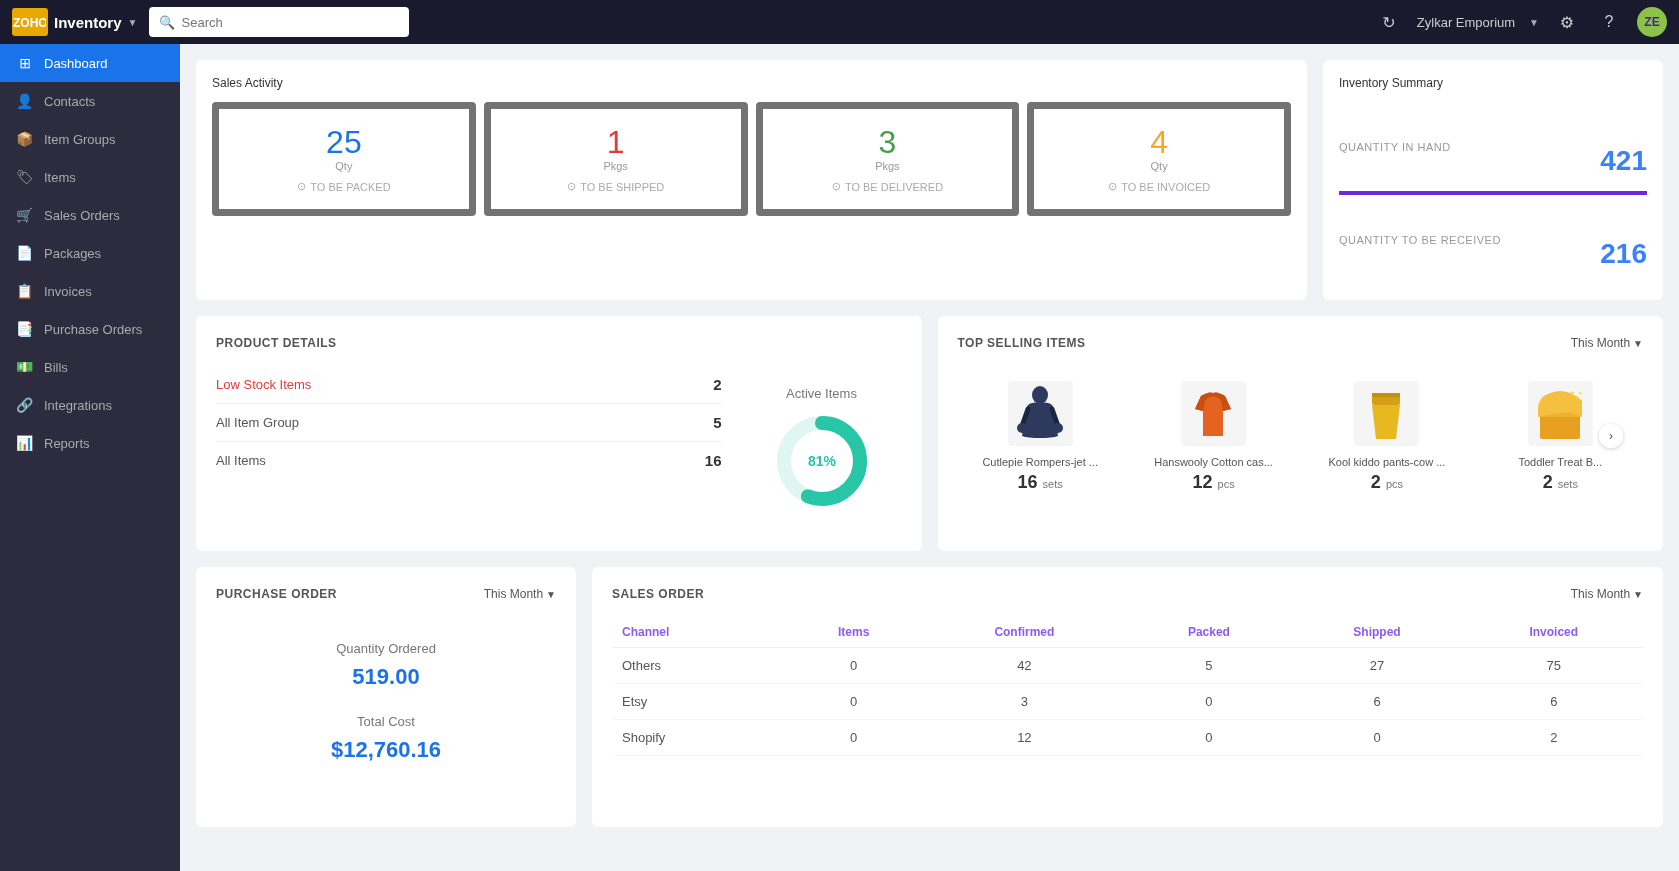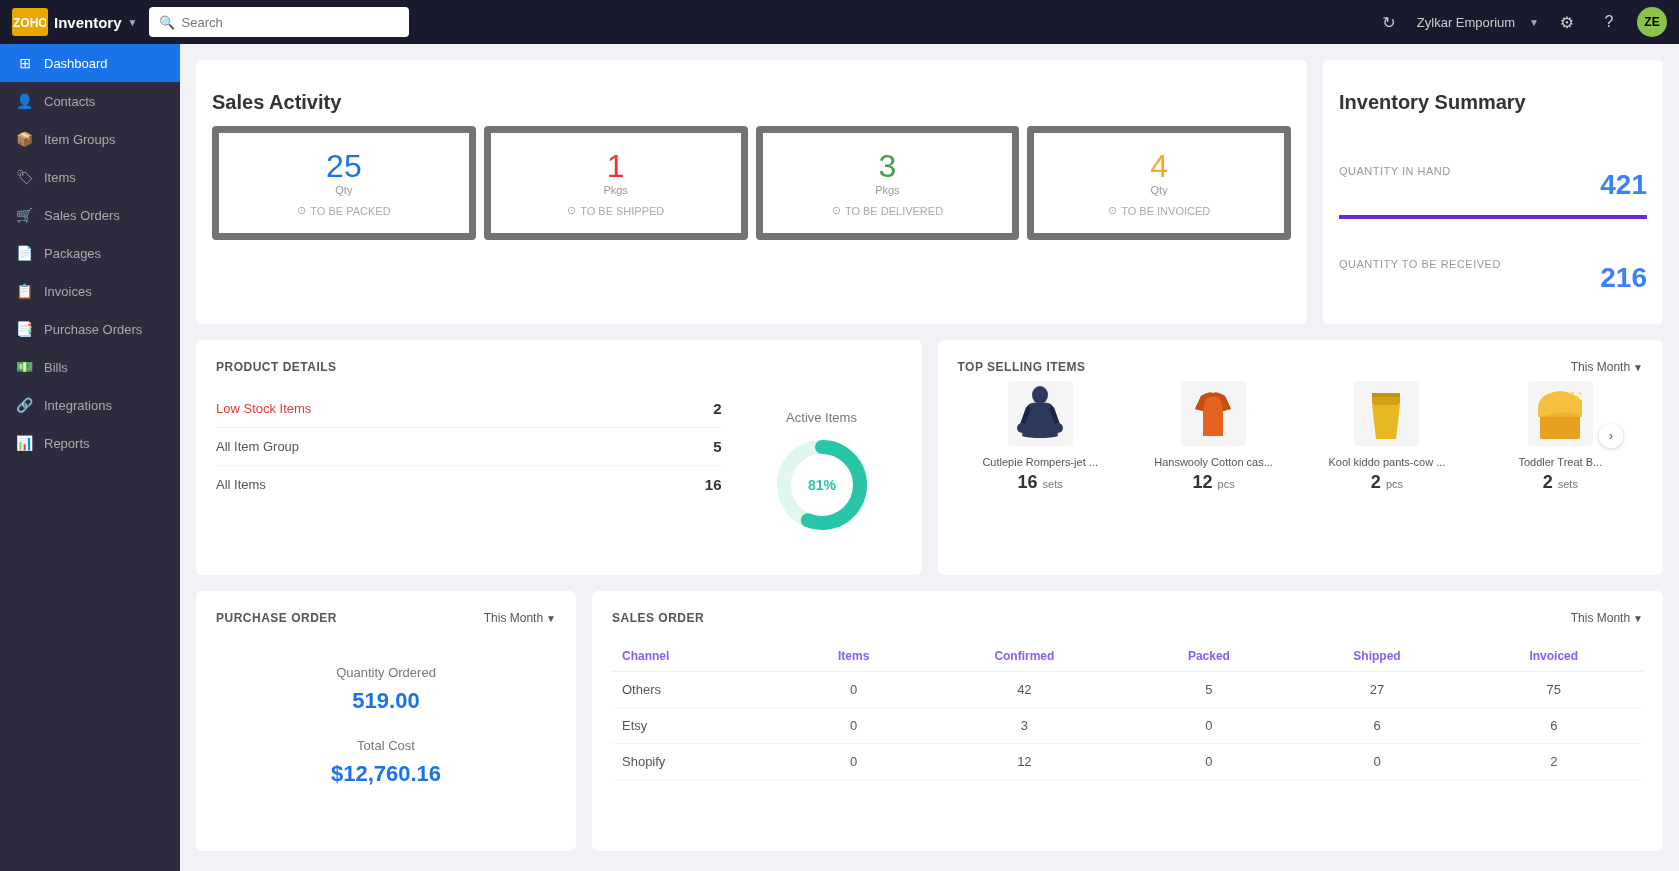--- a/index.html
+++ b/index.html
@@ -78,21 +78,21 @@
       font-size: 16px;
     }
     .avatar {
       width: 30px;
       height: 30px;
       border-radius: 50%;
       background: #8bc34a;
       display: flex;
       align-items: center;
       justify-content: center;
-      color: #000000;
+      color: #4c1d95;
       font-size: 12px;
       font-weight: bold;
       cursor: pointer;
       overflow: hidden;
     }
 
     
     .sidebar {
       width: 180px;
       background: #2c2c3e;
@@ -123,25 +123,24 @@
     .main {
       margin-left: 180px;
       margin-top: 44px;
       padding: 16px;
       min-height: calc(100vh - 44px);
       background: #f0f2f5;
     }
 
     
     .section-header {
-      font-size: 20px;
-      font-weight: 700;
+      font-size: 12px;
+      font-weight: 400;
       color: #333;
       margin-bottom: 12px;
-      margin-top: 15px;
     }
     .top-row {
       display: flex;
       gap: 16px;
       margin-bottom: 16px;
     }
     .sales-activity {
       flex: 1;
       background: white;
       border-radius: 6px;
@@ -270,21 +269,21 @@
       gap: 20px;
     }
     .pd-left { flex: 1; }
     .pd-right { width: 160px; display: flex; align-items: center; justify-content: center; }
 
     
     .ts-header {
       display: flex;
       align-items: flex-end;
       justify-content: space-between;
-      margin-bottom: 4px;
+      margin-bottom: 28px;
     }
     .ts-title {
       font-size: 12px;
       font-weight: 700;
       color: #555;
       text-transform: uppercase;
       letter-spacing: 0.5px;
     }
     .ts-filter {
       font-size: 12px;

